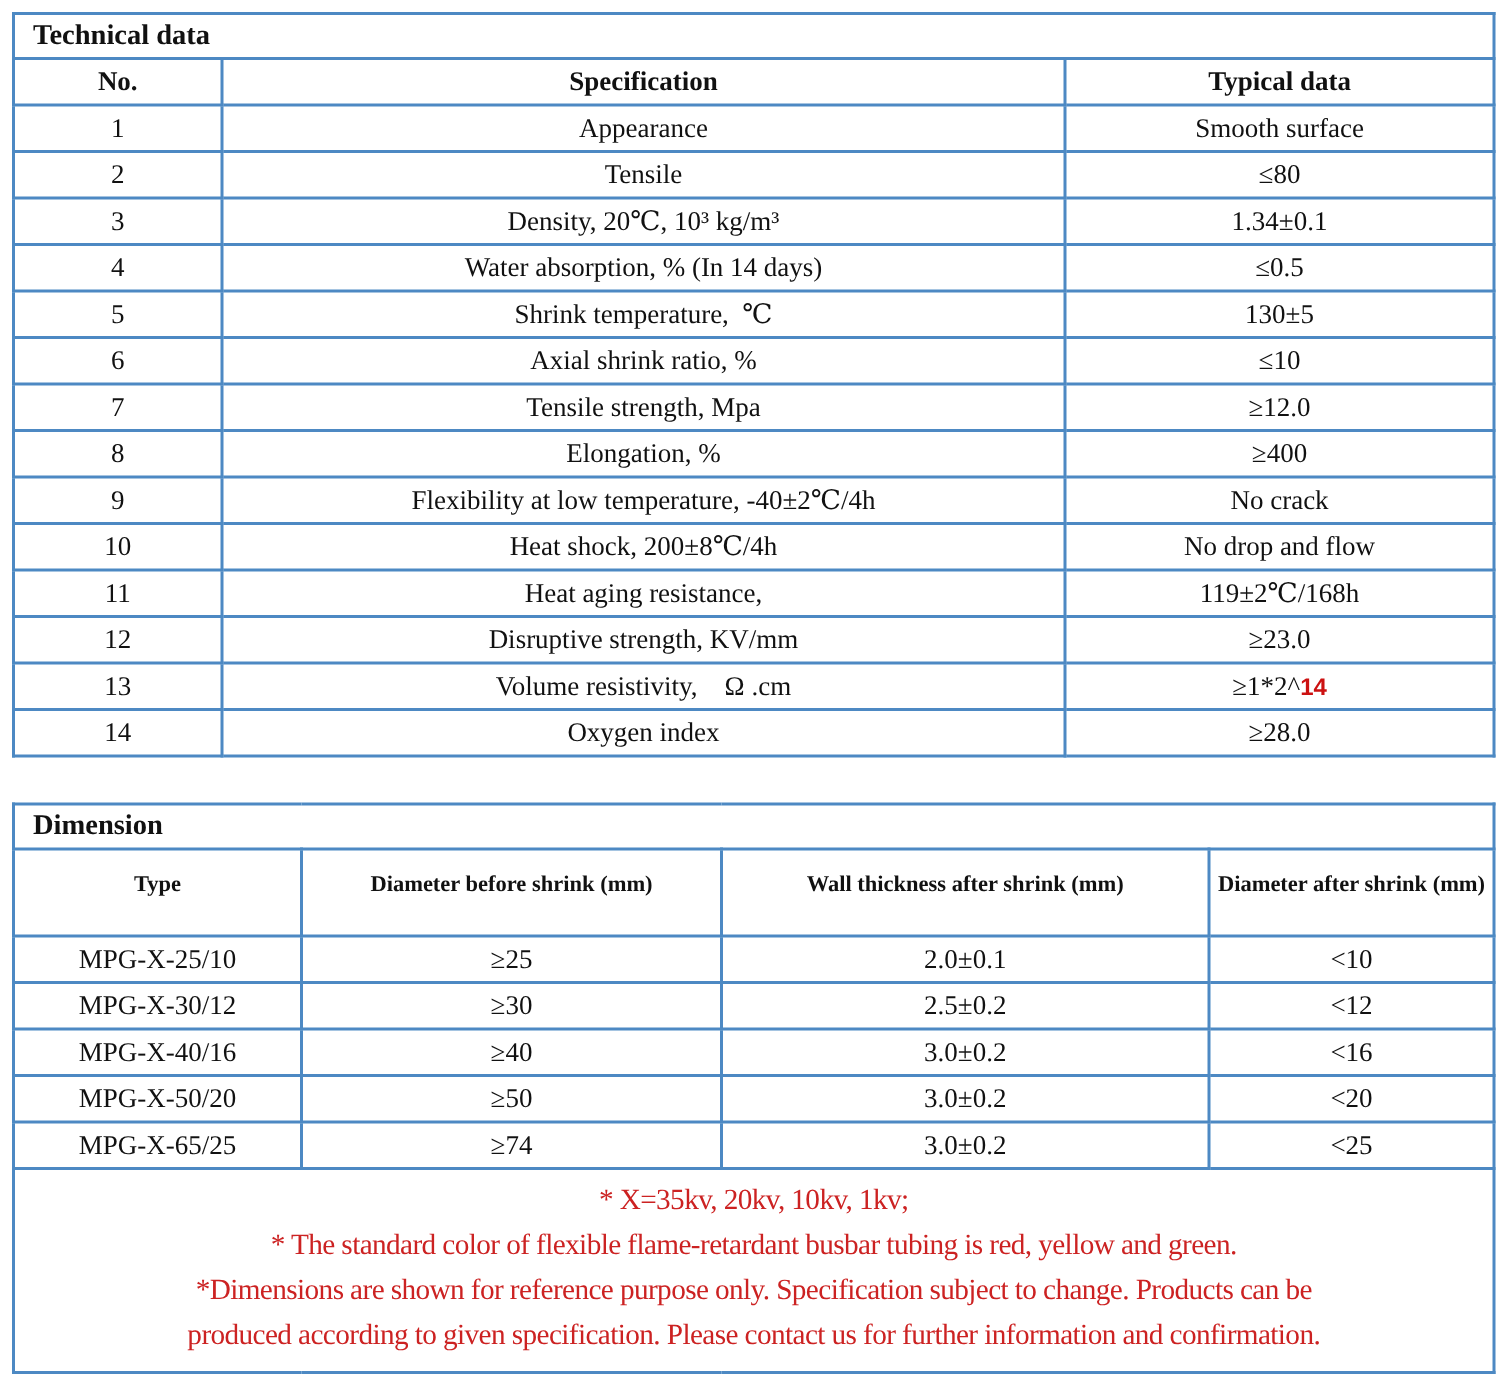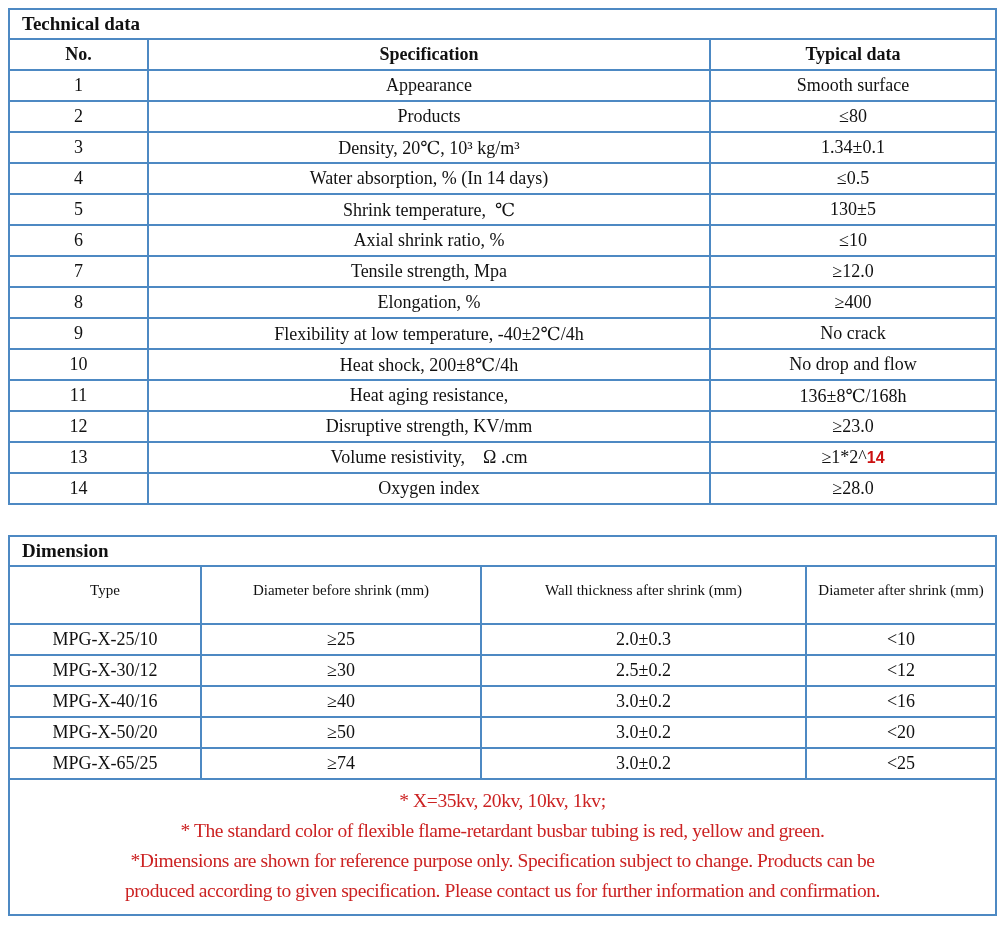--- a/index.html
+++ b/index.html
@@ -46,21 +46,21 @@
   }
   .hl-red {
     color: #cc1111;
     font-weight: bold;
     font-family: "Liberation Sans", "DejaVu Sans", sans-serif;
     font-size: 16px;
   }
   .gap { height: 30px; }
   
   .dim-head th {
-    font-weight: normal;
+    font-weight: bold;
     font-size: 15px;
     vertical-align: top;
     padding-top: 9px;
     height: 58px;
     line-height: 1.95;
   }
   .dim-row td {
     font-size: 18px;
     height: 31px;
     padding: 0 4px;
@@ -102,21 +102,21 @@
       </tr>
     </tbody>
     <tbody>
         <tr class="tech-row">
           <td>1</td>
           <td>Appearance</td>
           <td>Smooth surface</td>
         </tr>
         <tr class="tech-row">
           <td>2</td>
-          <td>Products</td>
+          <td>Tensile</td>
           <td>≤80</td>
         </tr>
         <tr class="tech-row">
           <td>3</td>
           <td>Density, 20℃, 10³ kg/m³</td>
           <td>1.34±0.1</td>
         </tr>
         <tr class="tech-row">
           <td>4</td>
           <td>Water absorption, % (In 14 days)</td>
@@ -148,21 +148,21 @@
           <td>No crack</td>
         </tr>
         <tr class="tech-row">
           <td>10</td>
           <td>Heat shock, 200±8℃/4h</td>
           <td>No drop and flow</td>
         </tr>
         <tr class="tech-row">
           <td>11</td>
           <td>Heat aging resistance,</td>
-          <td>136±8℃/168h</td>
+          <td>119±2℃/168h</td>
         </tr>
         <tr class="tech-row">
           <td>12</td>
           <td>Disruptive strength, KV/mm</td>
           <td>≥23.0</td>
         </tr>
         <tr class="tech-row">
           <td>13</td>
           <td>Volume resistivity,    Ω .cm</td>
           <td>≥1*2^<span class="hl-red">14</span></td>
@@ -192,21 +192,21 @@
         <th>Type</th>
         <th>Diameter before shrink (mm)</th>
         <th>Wall thickness after shrink (mm)</th>
         <th>Diameter after shrink (mm)</th>
       </tr>
     </tbody>
     <tbody>
         <tr class="dim-row">
           <td>MPG-X-25/10</td>
           <td>≥25</td>
-          <td>2.0±0.3</td>
+          <td>2.0±0.1</td>
           <td>&lt;10</td>
         </tr>
         <tr class="dim-row">
           <td>MPG-X-30/12</td>
           <td>≥30</td>
           <td>2.5±0.2</td>
           <td>&lt;12</td>
         </tr>
         <tr class="dim-row">
           <td>MPG-X-40/16</td>

